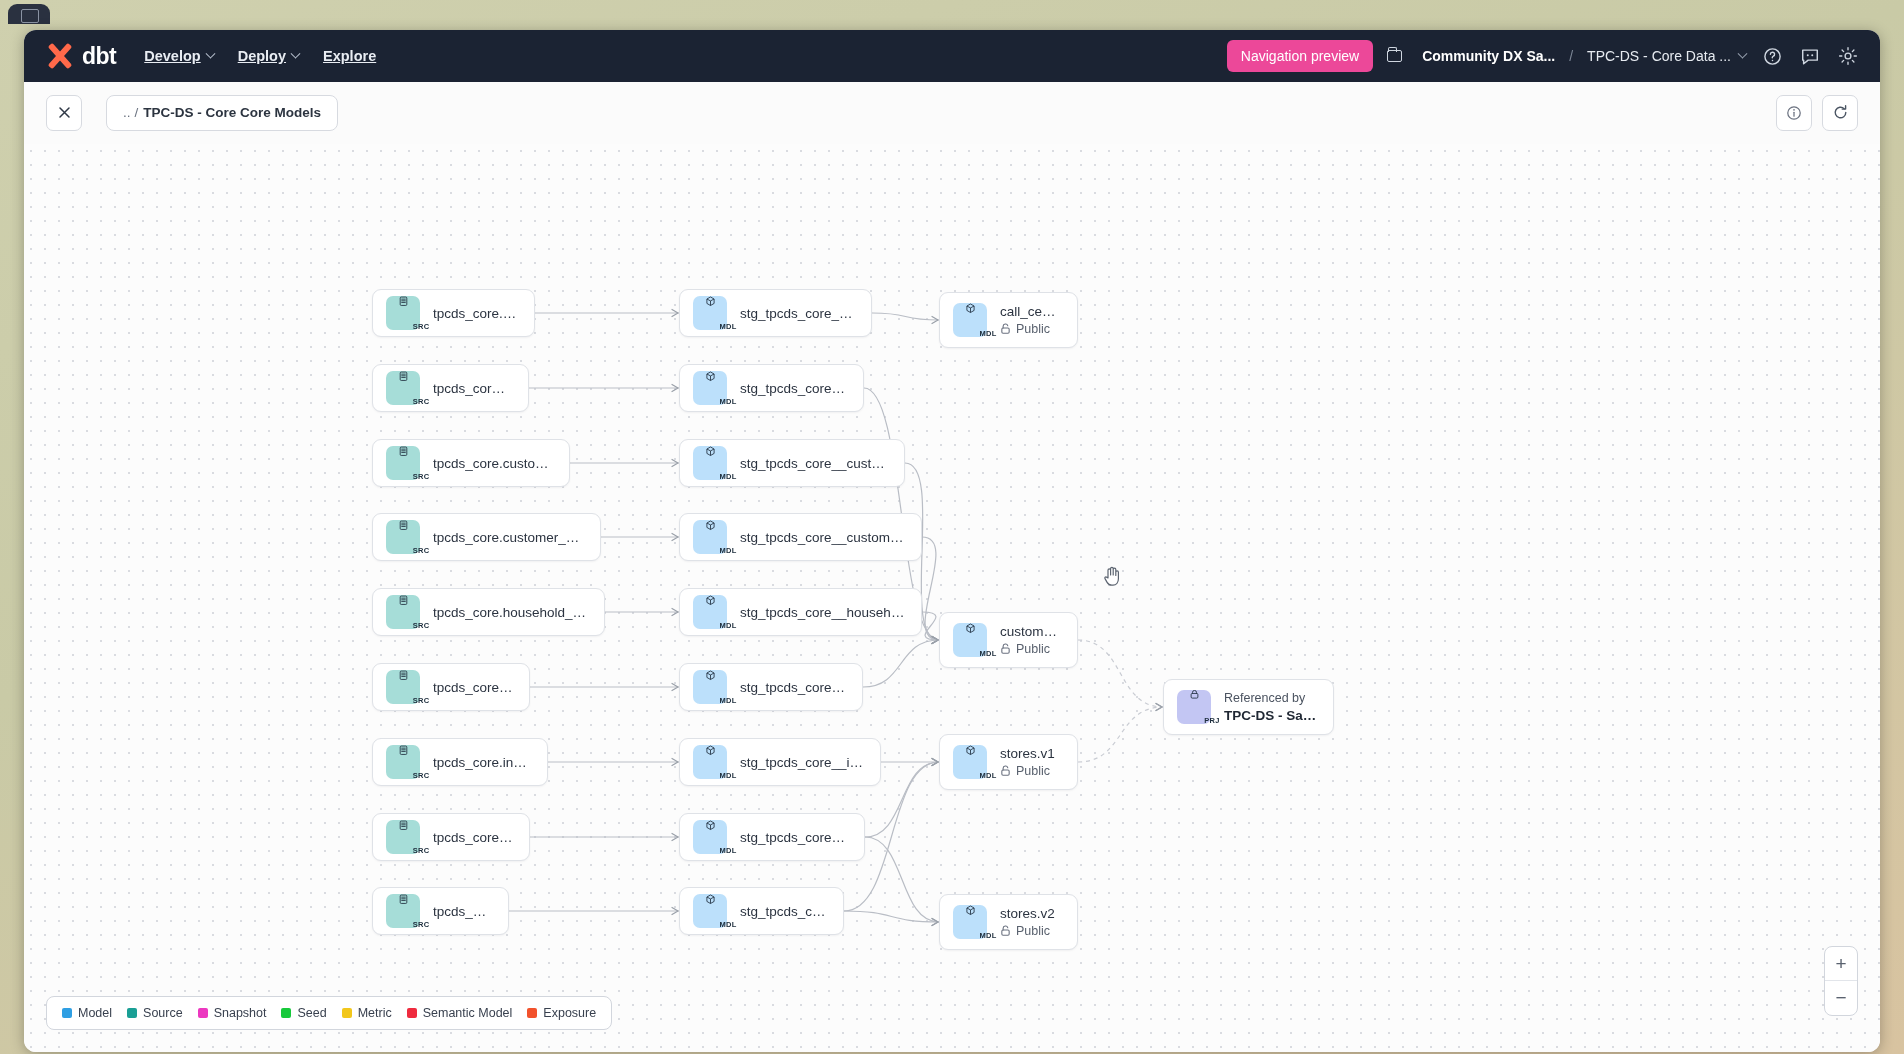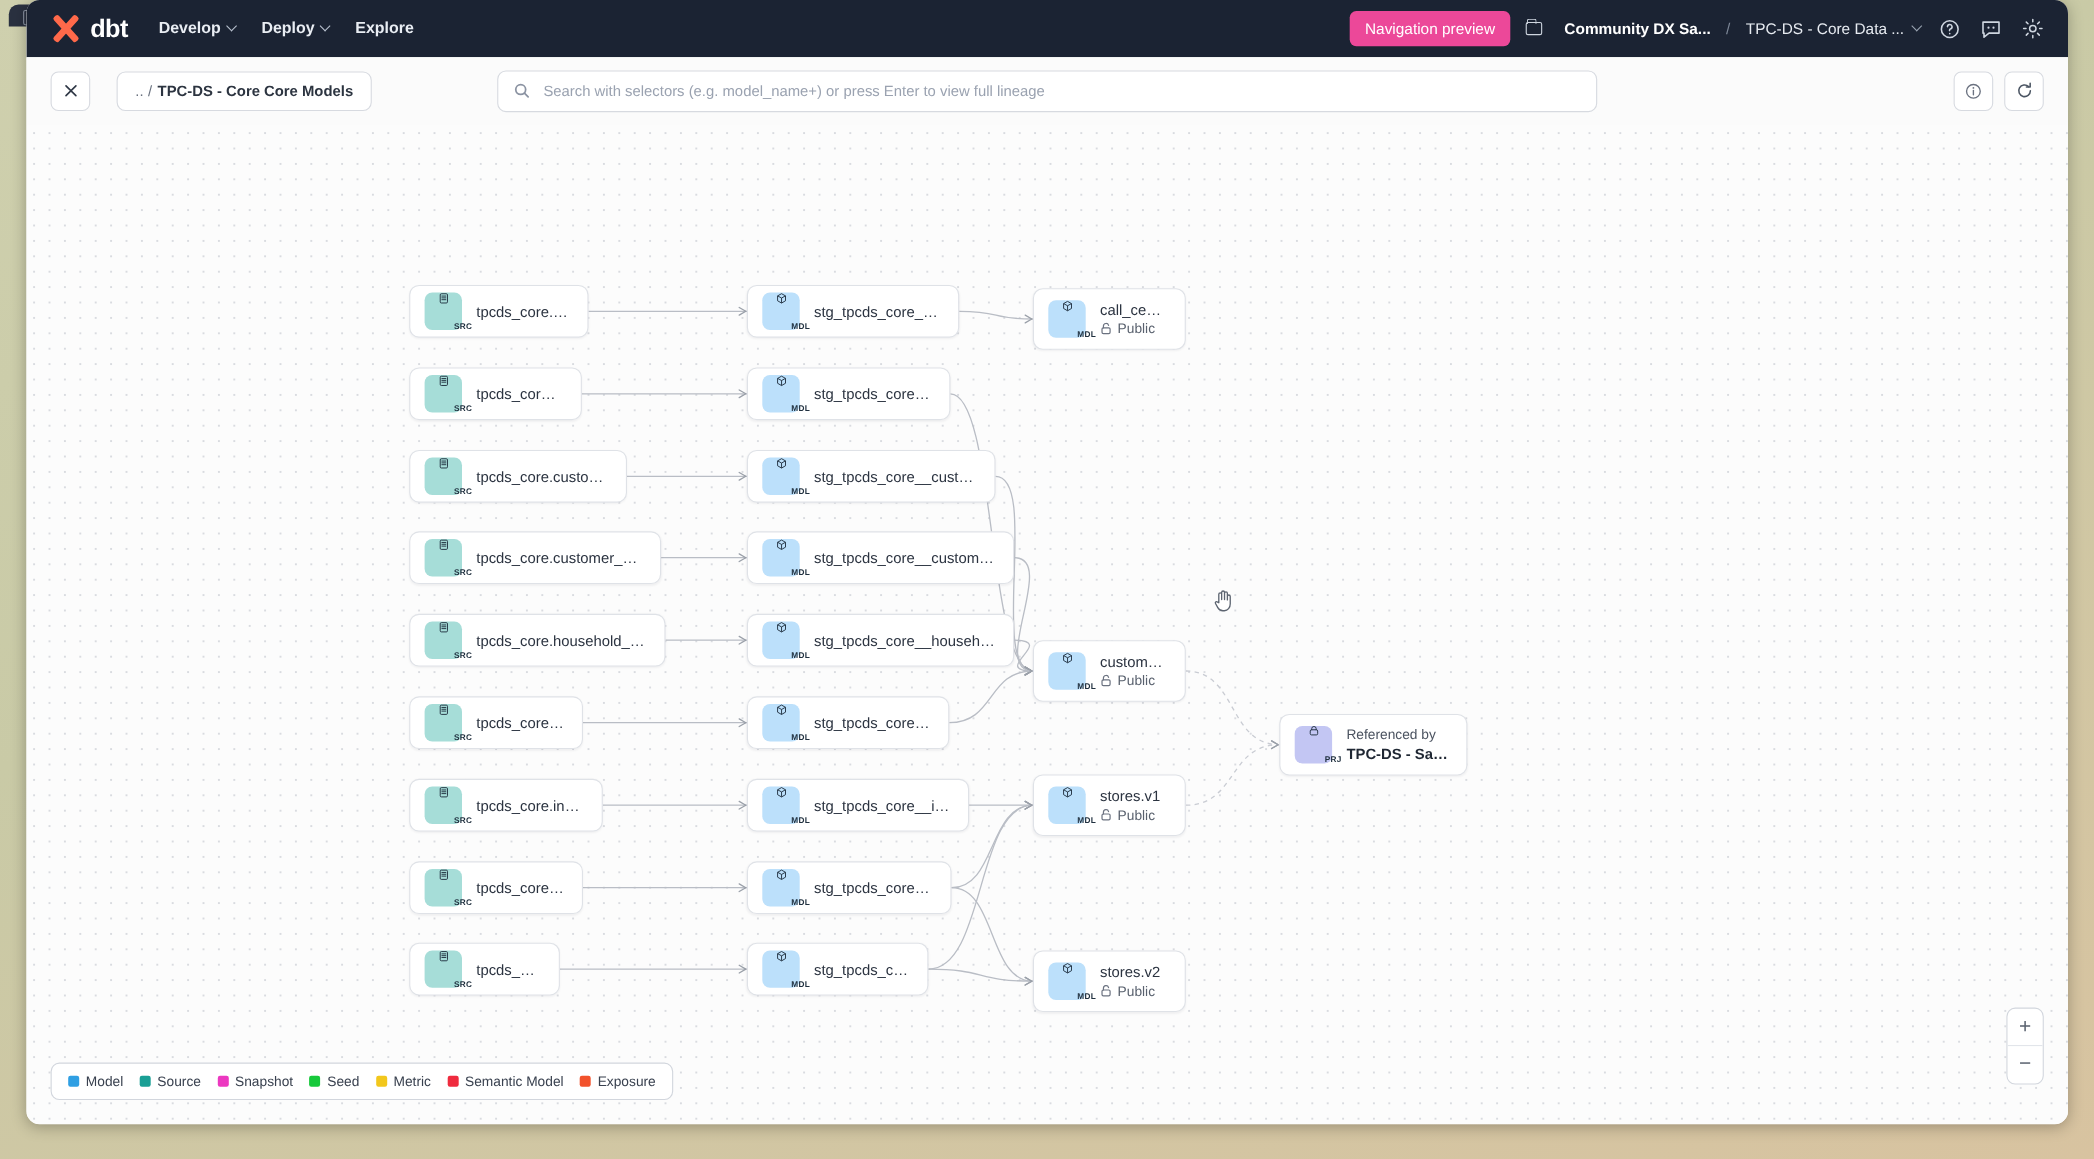--- a/index.html
+++ b/index.html
@@ -18,21 +18,21 @@
   .tab-nub {
     position:absolute; left:8px; top:4px; width:42px; height:20px;
     background:#2a3140; border-radius:9px 9px 0 0;
   }
   .tab-nub:after{
     content:""; position:absolute; left:13px; top:5px; width:16px; height:12px;
     border:1.6px solid #8a93a3; border-radius:2px;
   }
   
   #app {
-    position:absolute; left:24px; top:0;
+    position:absolute; left:24px; top:30px;
     width:1856px; height:1022px;
     border-radius:12px; overflow:hidden;
     background:#fff;
     box-shadow:0 2px 14px rgba(0,0,0,.28);
   }
   
   #topnav {
     position:relative; height:52px; background:#1b2333;
     display:flex; align-items:center; padding:0 16px;
   }
@@ -40,21 +40,21 @@
   .logo-mark{width:28px;height:26px;position:relative;}
   .logo-mark i{
     position:absolute;left:11px;top:-2px;width:6px;height:30px;background:#ff694a;
     border-radius:2px;
   }
   .logo-mark i:first-child{transform:rotate(42deg);}
   .logo-mark i:last-child{transform:rotate(-42deg);}
   .logo-text{color:#fff;font-size:23px;font-weight:700;letter-spacing:-.5px;}
   .navlink{
     color:#e9edf3;font-size:14.5px;font-weight:600;margin-right:24px;
-    display:flex;align-items:center;gap:6px;cursor:pointer;
+    display:flex;align-items:center;gap:6px;cursor:pointer;text-decoration:underline;
   }
   .chev{
     display:inline-block;width:7px;height:7px;border-right:1.6px solid #b9c2cf;
     border-bottom:1.6px solid #b9c2cf;transform:rotate(45deg) translate(-2px,-2px);
   }
   .nav-right{margin-left:auto;display:flex;align-items:center;gap:14px;padding-right:4px;}
   .pill-preview{
     background:#ec4899;color:#fff;font-size:14px;font-weight:400;
     padding:8px 14px;border-radius:6px;cursor:pointer;white-space:nowrap;
   }
@@ -228,27 +228,20 @@
           <path d="M3.2 3.2l9.6 9.6M12.8 3.2l-9.6 9.6"></path>
         </svg>
       </div>
 
       <div class="crumb-chip">
         <span class="dots">..</span>
         <span class="dots" style="margin:0 5px 0 0;">/</span>
         <span>TPC-DS - Core Core Models</span>
       </div>
 
-      <div class="search-wrap">
-        <svg width="15" height="15" viewBox="0 0 16 16" fill="none" stroke="#8b93a2" stroke-width="1.7">
-          <circle cx="6.8" cy="6.8" r="4.8"></circle>
-            <path d="M10.4 10.4L14 14" stroke-linecap="round"></path>
-        </svg>
-        <input type="text" placeholder="Search with selectors (e.g. model_name+) or press Enter to view full lineage" style="">
-      </div>
 
       <div class="tool-right">
         <div class="btn-sq">
           <svg width="16" height="16" viewBox="0 0 18 18" fill="none" stroke="#6b7280" stroke-width="1.4">
             <circle cx="9" cy="9" r="7"></circle>
               <path d="M9 5.4v.1" stroke-linecap="round" stroke-width="1.8"></path>
               <path d="M9 8.2v4.4" stroke-linecap="round"></path>
           </svg>
         </div>
         <div class="btn-sq">

